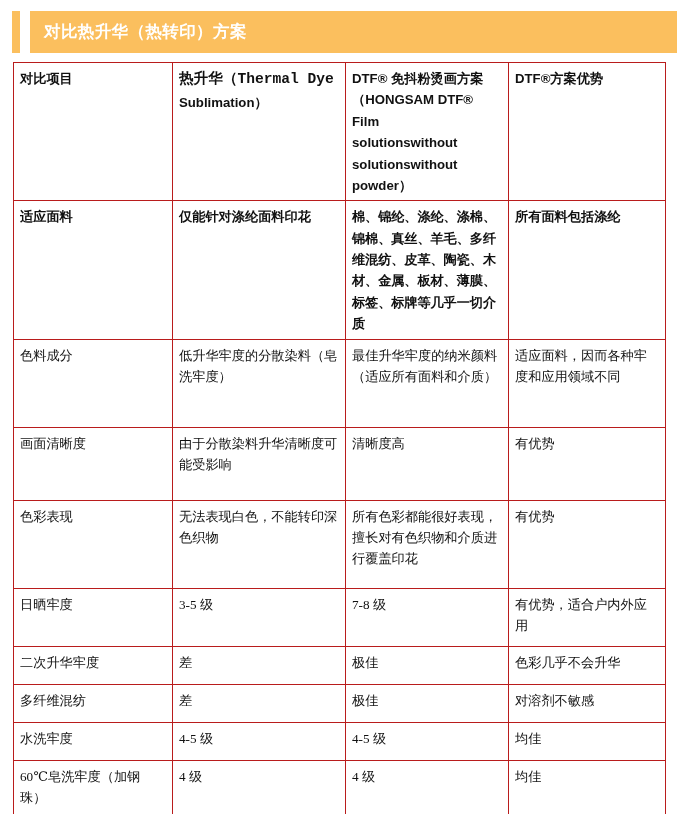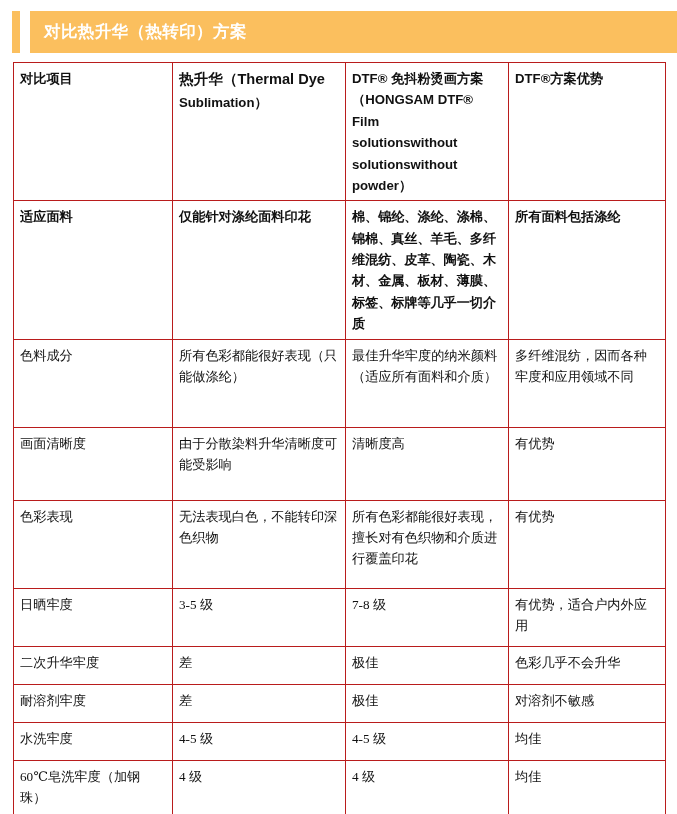--- a/index.html
+++ b/index.html
@@ -108,21 +108,21 @@
     font-size: 14px;
     line-height: 1.6;
   }
   .mixed-head {
     font-family: "Liberation Sans", "DejaVu Sans", sans-serif;
     font-weight: bold;
     font-size: 13px;
     line-height: 1.7;
   }
   .mixed-head .cjk {
-    font-family: Liberation Sans, sans-serif;
+    font-family: Liberation Mono, monospace;
     font-size: 14.6px;
   }
 
   
   .h-tall  { height: 118px; }
   .h-tall2 { height: 113px; }
   .h-med2  { height: 78px; }
   .h-med3  { height: 63px; }
   .h-sm    { height: 28px; }
   .h-sm2   { height: 48px; }
@@ -167,23 +167,23 @@
 
         <tr class="hdr">
           <td class="h-tall2 serif-bold">适应面料</td>
           <td class="h-tall2 serif-bold">仅能针对涤纶面料印花</td>
           <td class="h-tall2 sans">棉、锦纶、涤纶、涤棉、锦棉、真丝、羊毛、多纤维混纺、皮革、陶瓷、木材、金属、板材、薄膜、标签、标牌等几乎一切介质</td>
           <td class="h-tall2 serif-bold">所有面料包括涤纶</td>
         </tr>
 
         <tr>
           <td class="h-med2">色料成分</td>
-          <td class="h-med2">所有色彩都能很好表现（只能做涤纶）</td>
+          <td class="h-med2">低升华牢度的分散染料（皂洗牢度）</td>
           <td class="h-med2">最佳升华牢度的纳米颜料（适应所有面料和介质）</td>
-          <td class="h-med2">多纤维混纺，因而各种牢度和应用领域不同</td>
+          <td class="h-med2">适应面料，因而各种牢度和应用领域不同</td>
         </tr>
 
         <tr>
           <td class="h-med3">画面清晰度</td>
           <td class="h-med3">由于分散染料升华清晰度可能受影响</td>
           <td class="h-med3">清晰度高</td>
           <td class="h-med3">有优势</td>
         </tr>
 
         <tr>
@@ -201,21 +201,21 @@
         </tr>
 
         <tr>
           <td class="h-sm">二次升华牢度</td>
           <td class="h-sm">差</td>
           <td class="h-sm">极佳</td>
           <td class="h-sm">色彩几乎不会升华</td>
         </tr>
 
         <tr>
-          <td class="h-sm">耐溶剂牢度</td>
+          <td class="h-sm">多纤维混纺</td>
           <td class="h-sm">差</td>
           <td class="h-sm">极佳</td>
           <td class="h-sm">对溶剂不敏感</td>
         </tr>
 
         <tr>
           <td class="h-sm">水洗牢度</td>
           <td class="h-sm">4-5 级</td>
           <td class="h-sm">4-5 级</td>
           <td class="h-sm">均佳</td>

